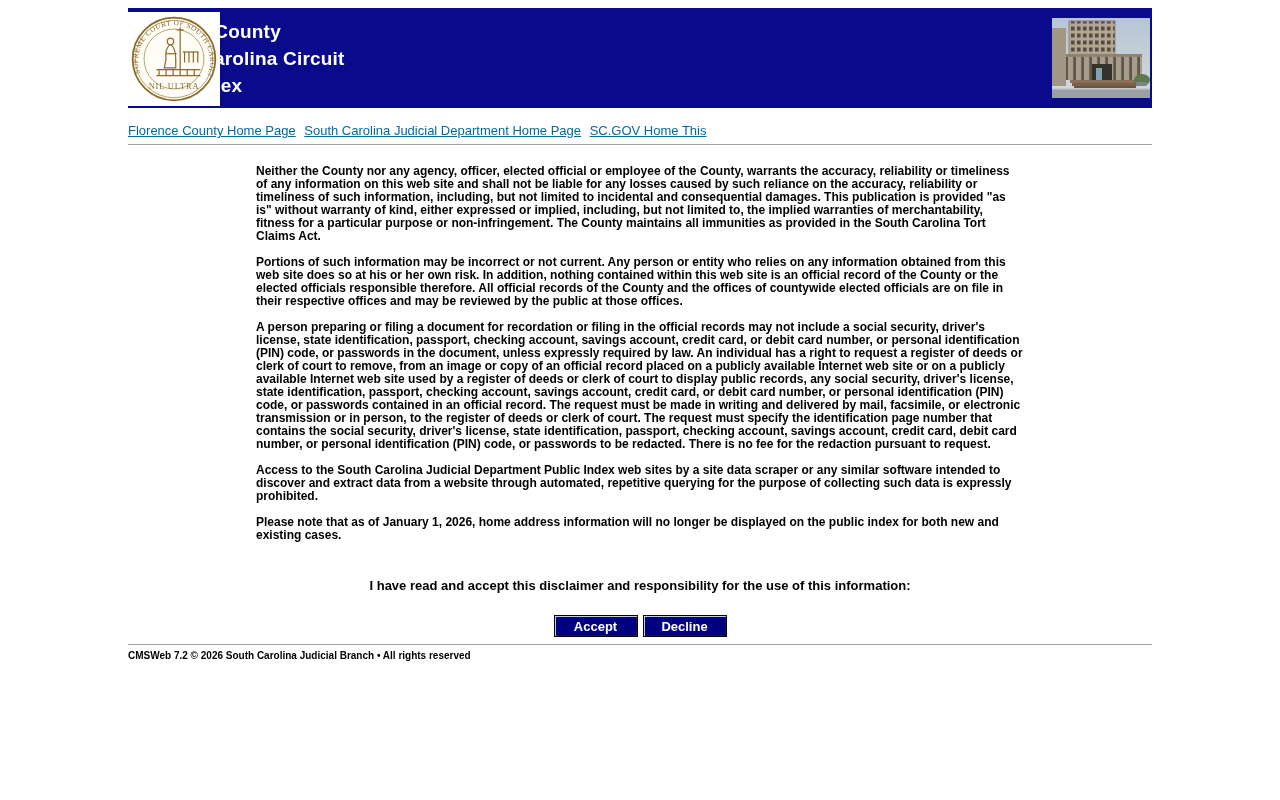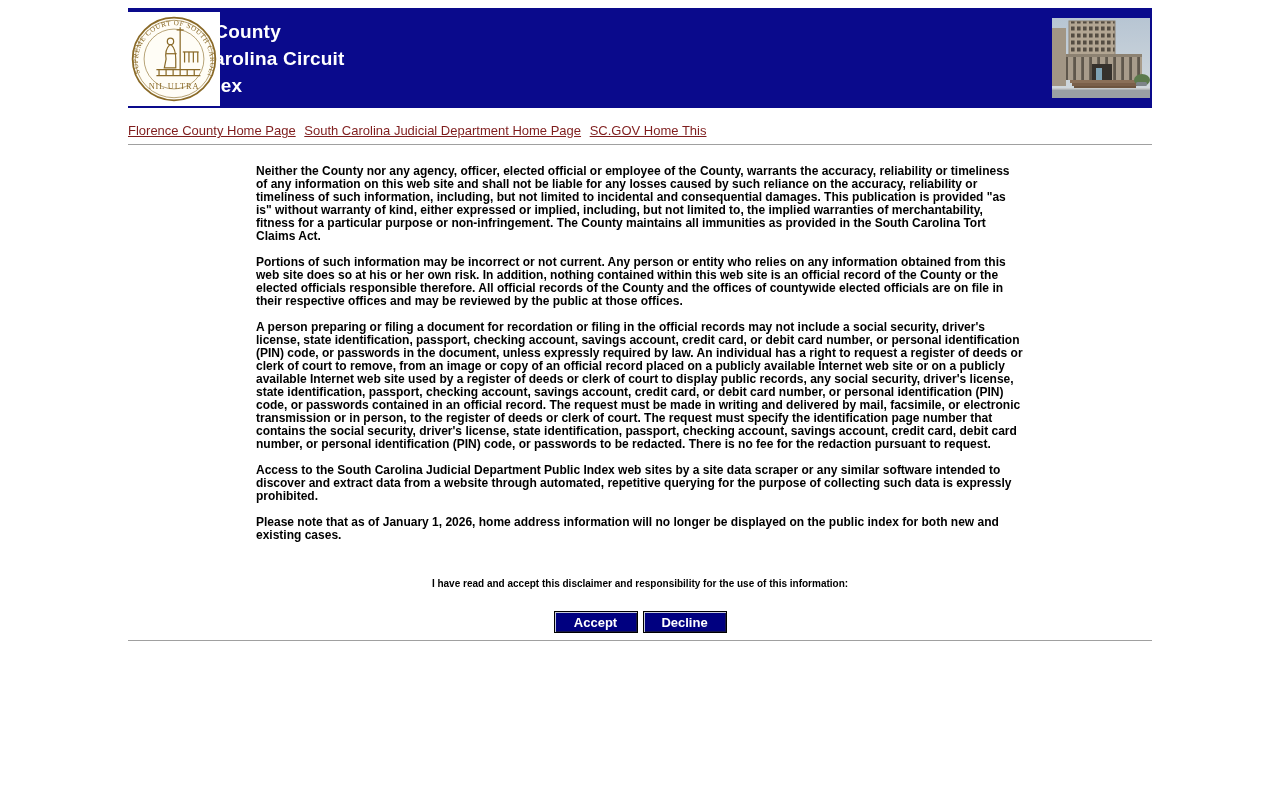--- a/index.html
+++ b/index.html
@@ -46,21 +46,21 @@
     line-height: 27px;
     letter-spacing: 0.2px;
   }
   
   .nav {
     margin-top: 15px;
     font-size: 13px;
     line-height: 15px;
   }
   .nav a {
-    color: #7f1d1d;
+    color: #0369a1;
     text-decoration: underline;
     margin-right: 5px;
     cursor: pointer;
   }
   hr.rule {
     border: none;
     border-top: 1px solid #a0a0a0;
     margin: 6px 0 0 0;
     height: 0;
   }
@@ -72,21 +72,21 @@
     margin: 0 0 13px 0;
     font-size: 12px;
     font-weight: bold;
     line-height: 13px;
   }
   .content p.gap-after {
   }
   .prompt {
     text-align: center;
     margin: 36px 0 0 0;
-    font-size: 10px;
+    font-size: 13px;
     font-weight: bold;
   }
   
   .btnrow {
     display: flex;
     justify-content: center;
     gap: 5px;
     margin-top: 22px;
   }
   .btnrow button {
@@ -217,14 +217,15 @@
 
   <div class="prompt">I have read and accept this disclaimer and responsibility for the use of this information:</div>
 
   <div class="btnrow">
     <button>Accept</button>
     <button>Decline</button>
   </div>
 
   <hr class="footer-rule">
 
+  <div class="footer">CMSWeb 7.2 © 2026 South Carolina Judicial Branch • All rights reserved</div>
 
 </div>
 
 </body></html>

